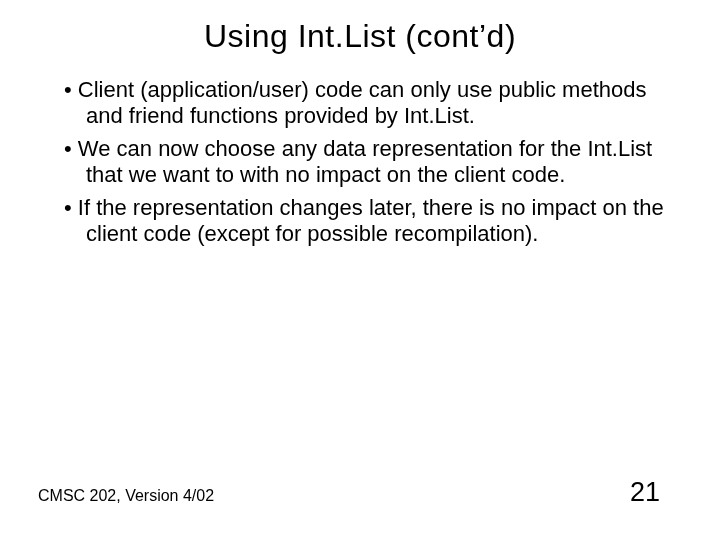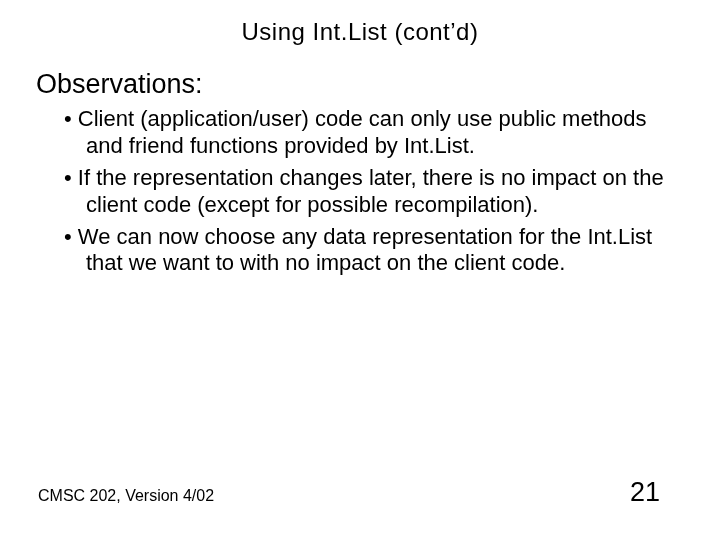--- a/index.html
+++ b/index.html
@@ -16,21 +16,21 @@
       position: relative;
       overflow: hidden;
     }
     .slide {
       width: 100%;
       height: 100%;
       padding: 18px 36px 0 36px;
       position: relative;
     }
     .title {
-      font-size: 24px;
+      font-size: 32px;
       font-weight: normal;
       text-align: center;
       margin-bottom: 22px;
       letter-spacing: 0.5px;
     }
     .observations-label {
       font-size: 27px;
       margin-bottom: 2px;
       line-height: 1.2;
     }
@@ -64,25 +64,24 @@
     .footer-right {
       font-size: 27px;
     }
   </style>
 </head>
 <body>
 
 <div class="slide">
   <h1 class="title">Using Int.List (cont’d)</h1>
 
-  <div class="observations-label">Observations:</div>
 
   <ul class="bullets">
     <li>Client (application/user) code can only use public methods and friend functions provided by Int.List.</li>
+    <li>We can now choose any data representation for the Int.List that we want to with no impact on the client code.</li>
     <li>If the representation changes later, there is no impact on the client code (except for possible recompilation).</li>
-    <li>We can now choose any data representation for the Int.List that we want to with no impact on the client code.</li>
   </ul>
 
   <div class="footer">
     <span class="footer-left">CMSC 202, Version 4/02</span>
     <span class="footer-right">21</span>
   </div>
 </div>
 
 </body></html>

